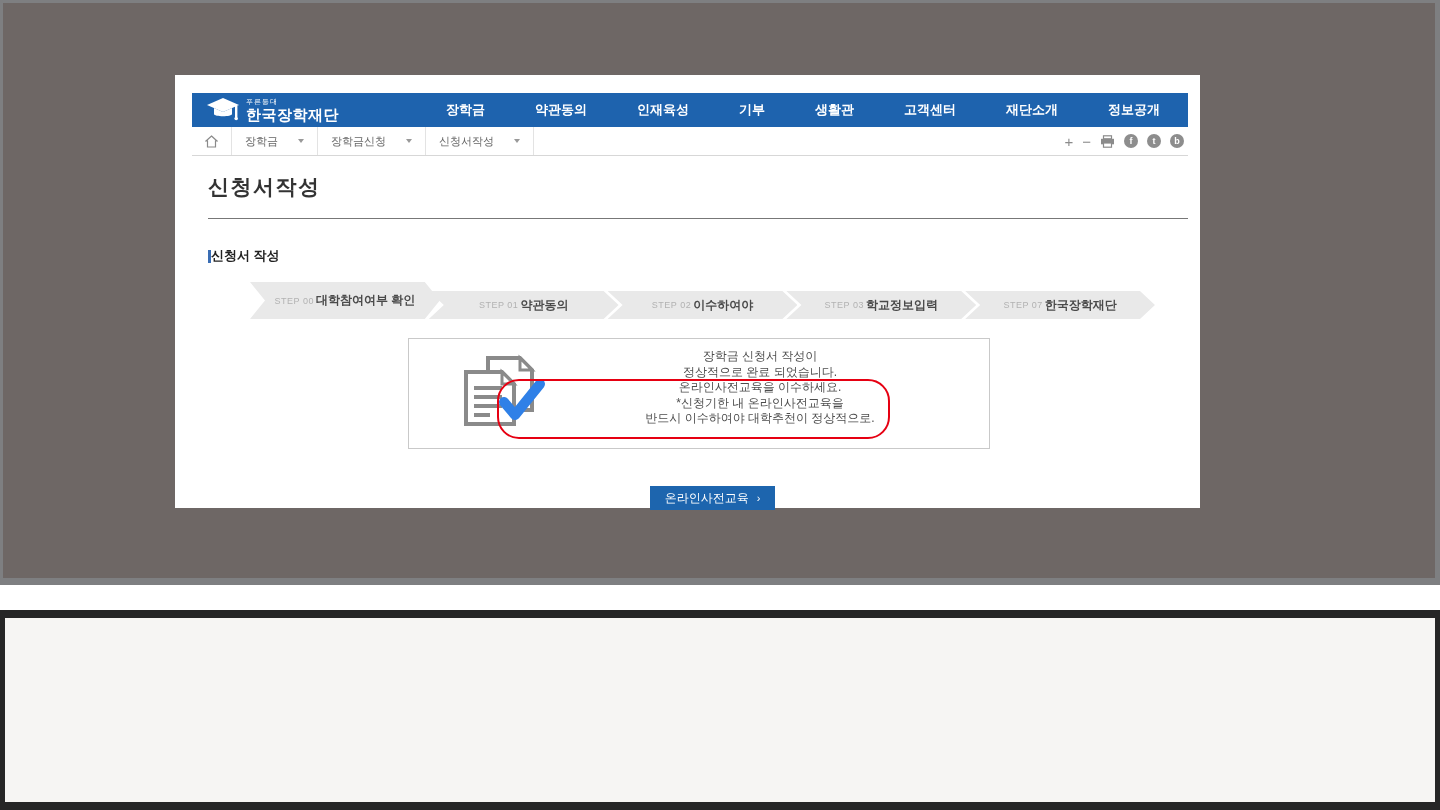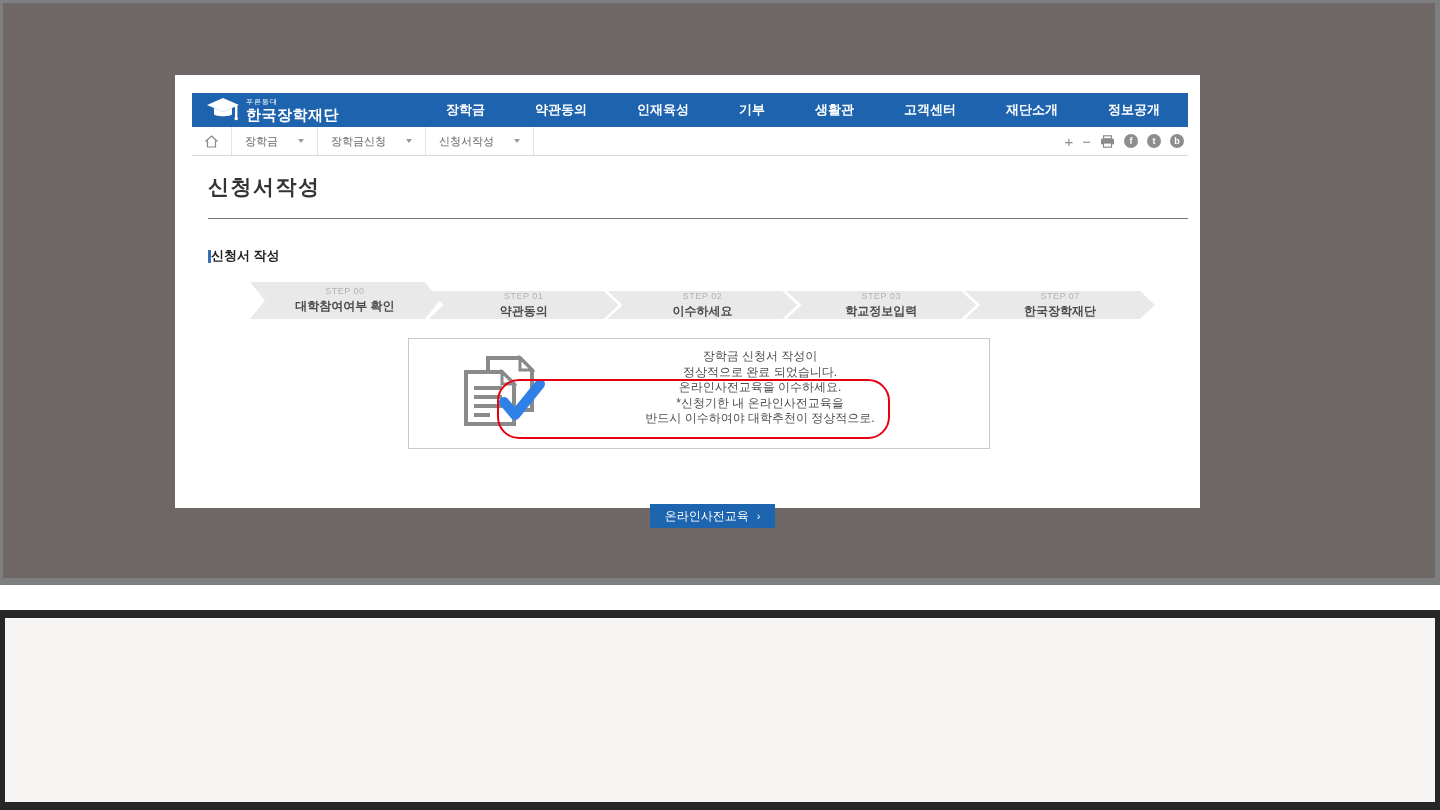--- a/index.html
+++ b/index.html
@@ -35,37 +35,37 @@
   .page-title { position:absolute; left:33px; top:98px; font-size:21px; font-weight:bold; color:#333; letter-spacing:1.5px; }
   .title-rule { position:absolute; left:33px; width:980px; top:143px; border-top:1px solid #777; }
 
   
   .section-label { position:absolute; left:33px; top:172px; display:flex; align-items:center; }
   .blue-bar { width:3px; height:13px; background:#3a6db4; }
   .section-label span { font-size:13px; font-weight:bold; color:#222; }
 
   
   .steps { position:absolute; left:75px; top:207px; width:905px; height:37px; display:flex; }
-  .step { flex:1; background:#e9e9e9; display:flex; flex-direction:column; align-items:center; justify-content:center; gap:2px;
+  .step { flex:1; background:#e9e9e9; display:flex; align-items:center; justify-content:center; gap:2px;
           clip-path:polygon(0 0, calc(100% - 15px) 0, 100% 50%, calc(100% - 15px) 100%, 0 100%, 15px 50%); }
   .step + .step { margin-left:-11px;margin-top:9px; }
   .step-num { font-size:9px; color:#b2b2b2; letter-spacing:0.5px; }
   .step-label { font-size:12px; font-weight:bold; color:#4a4a4a; white-space:nowrap; }
   .step.active { background:#1e5a9c; }
   .step.active .step-num { color:#c6d53e; }
   .step.active .step-label { color:#ffffff; }
 
   
   .message-box { position:absolute; left:233px; top:263px; width:582px; height:111px; border:1px solid #c9c9c9; background:#fff; }
   .doc-icon { position:absolute; left:45px; top:13px; }
   .msg-text { position:absolute; left:150px; right:28px; top:10px; text-align:center; font-size:12px; color:#4d4d4d; line-height:15.5px; }
   .annotation { position:absolute; left:88px; top:40px; width:393px; height:60px; border:2px solid #e60012; border-radius:22px; pointer-events:none; }
 
   
-  .action-button { position:absolute; left:475px; top:429px; width:125px; height:24px; background:#1d65ae; color:#fff; font-size:12px;
+  .action-button { position:absolute; left:475px; top:411px; width:125px; height:24px; background:#1d65ae; color:#fff; font-size:12px;
                    display:flex; align-items:center; justify-content:center; gap:8px; cursor:pointer; }
   .btn-arrow { font-size:11px; }
 
   
   .bottom-panel { position:absolute; left:0; top:610px; width:1440px; height:200px; background:#262626; }
   .bottom-inner { position:absolute; left:5px; right:5px; top:8px; bottom:8px; background:#f6f5f3; }
 </style>
 </head>
 <body>
 
@@ -146,21 +146,21 @@
       <div class="step">
         <span class="step-num">STEP 00</span>
         <span class="step-label">대학참여여부 확인</span>
       </div>
       <div class="step">
         <span class="step-num">STEP 01</span>
         <span class="step-label">약관동의</span>
       </div>
       <div class="step">
         <span class="step-num">STEP 02</span>
-        <span class="step-label">이수하세요</span>
+        <span class="step-label">이수하여야</span>
       </div>
       <div class="step">
         <span class="step-num">STEP 03</span>
         <span class="step-label">학교정보입력</span>
       </div>
       <div class="step">
         <span class="step-num">STEP 07</span>
         <span class="step-label">한국장학재단</span>
       </div>
     </div>

